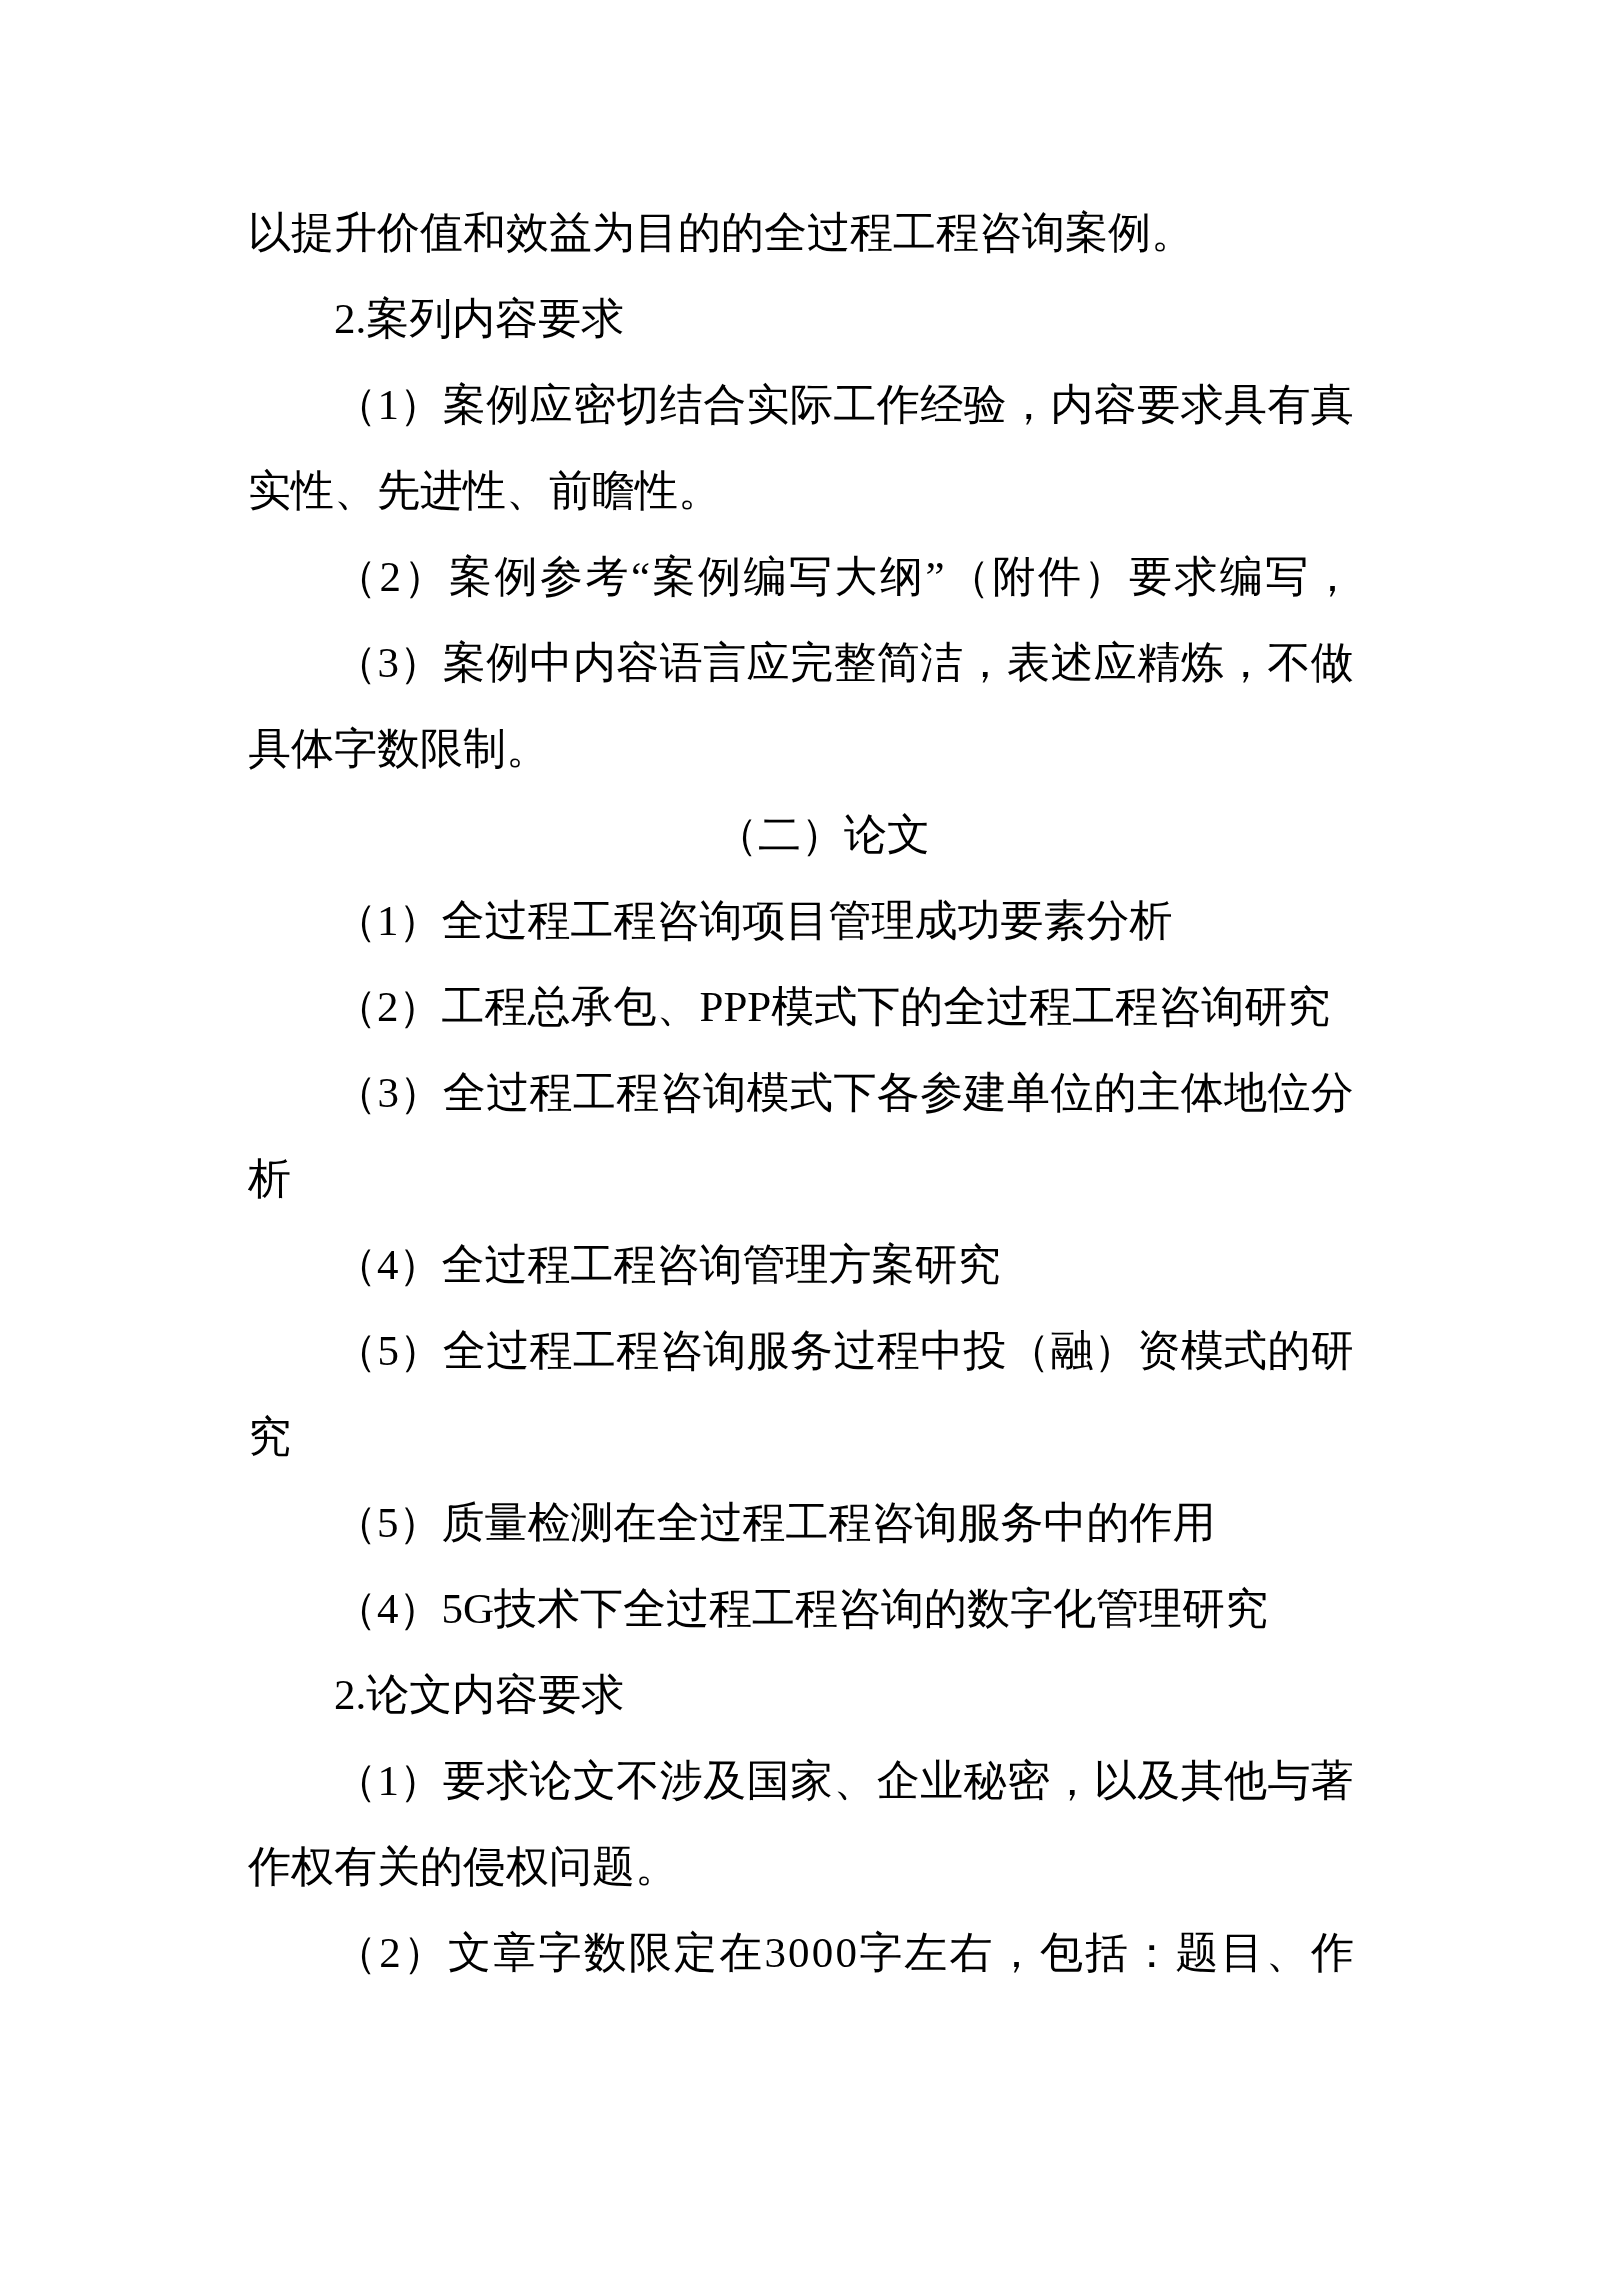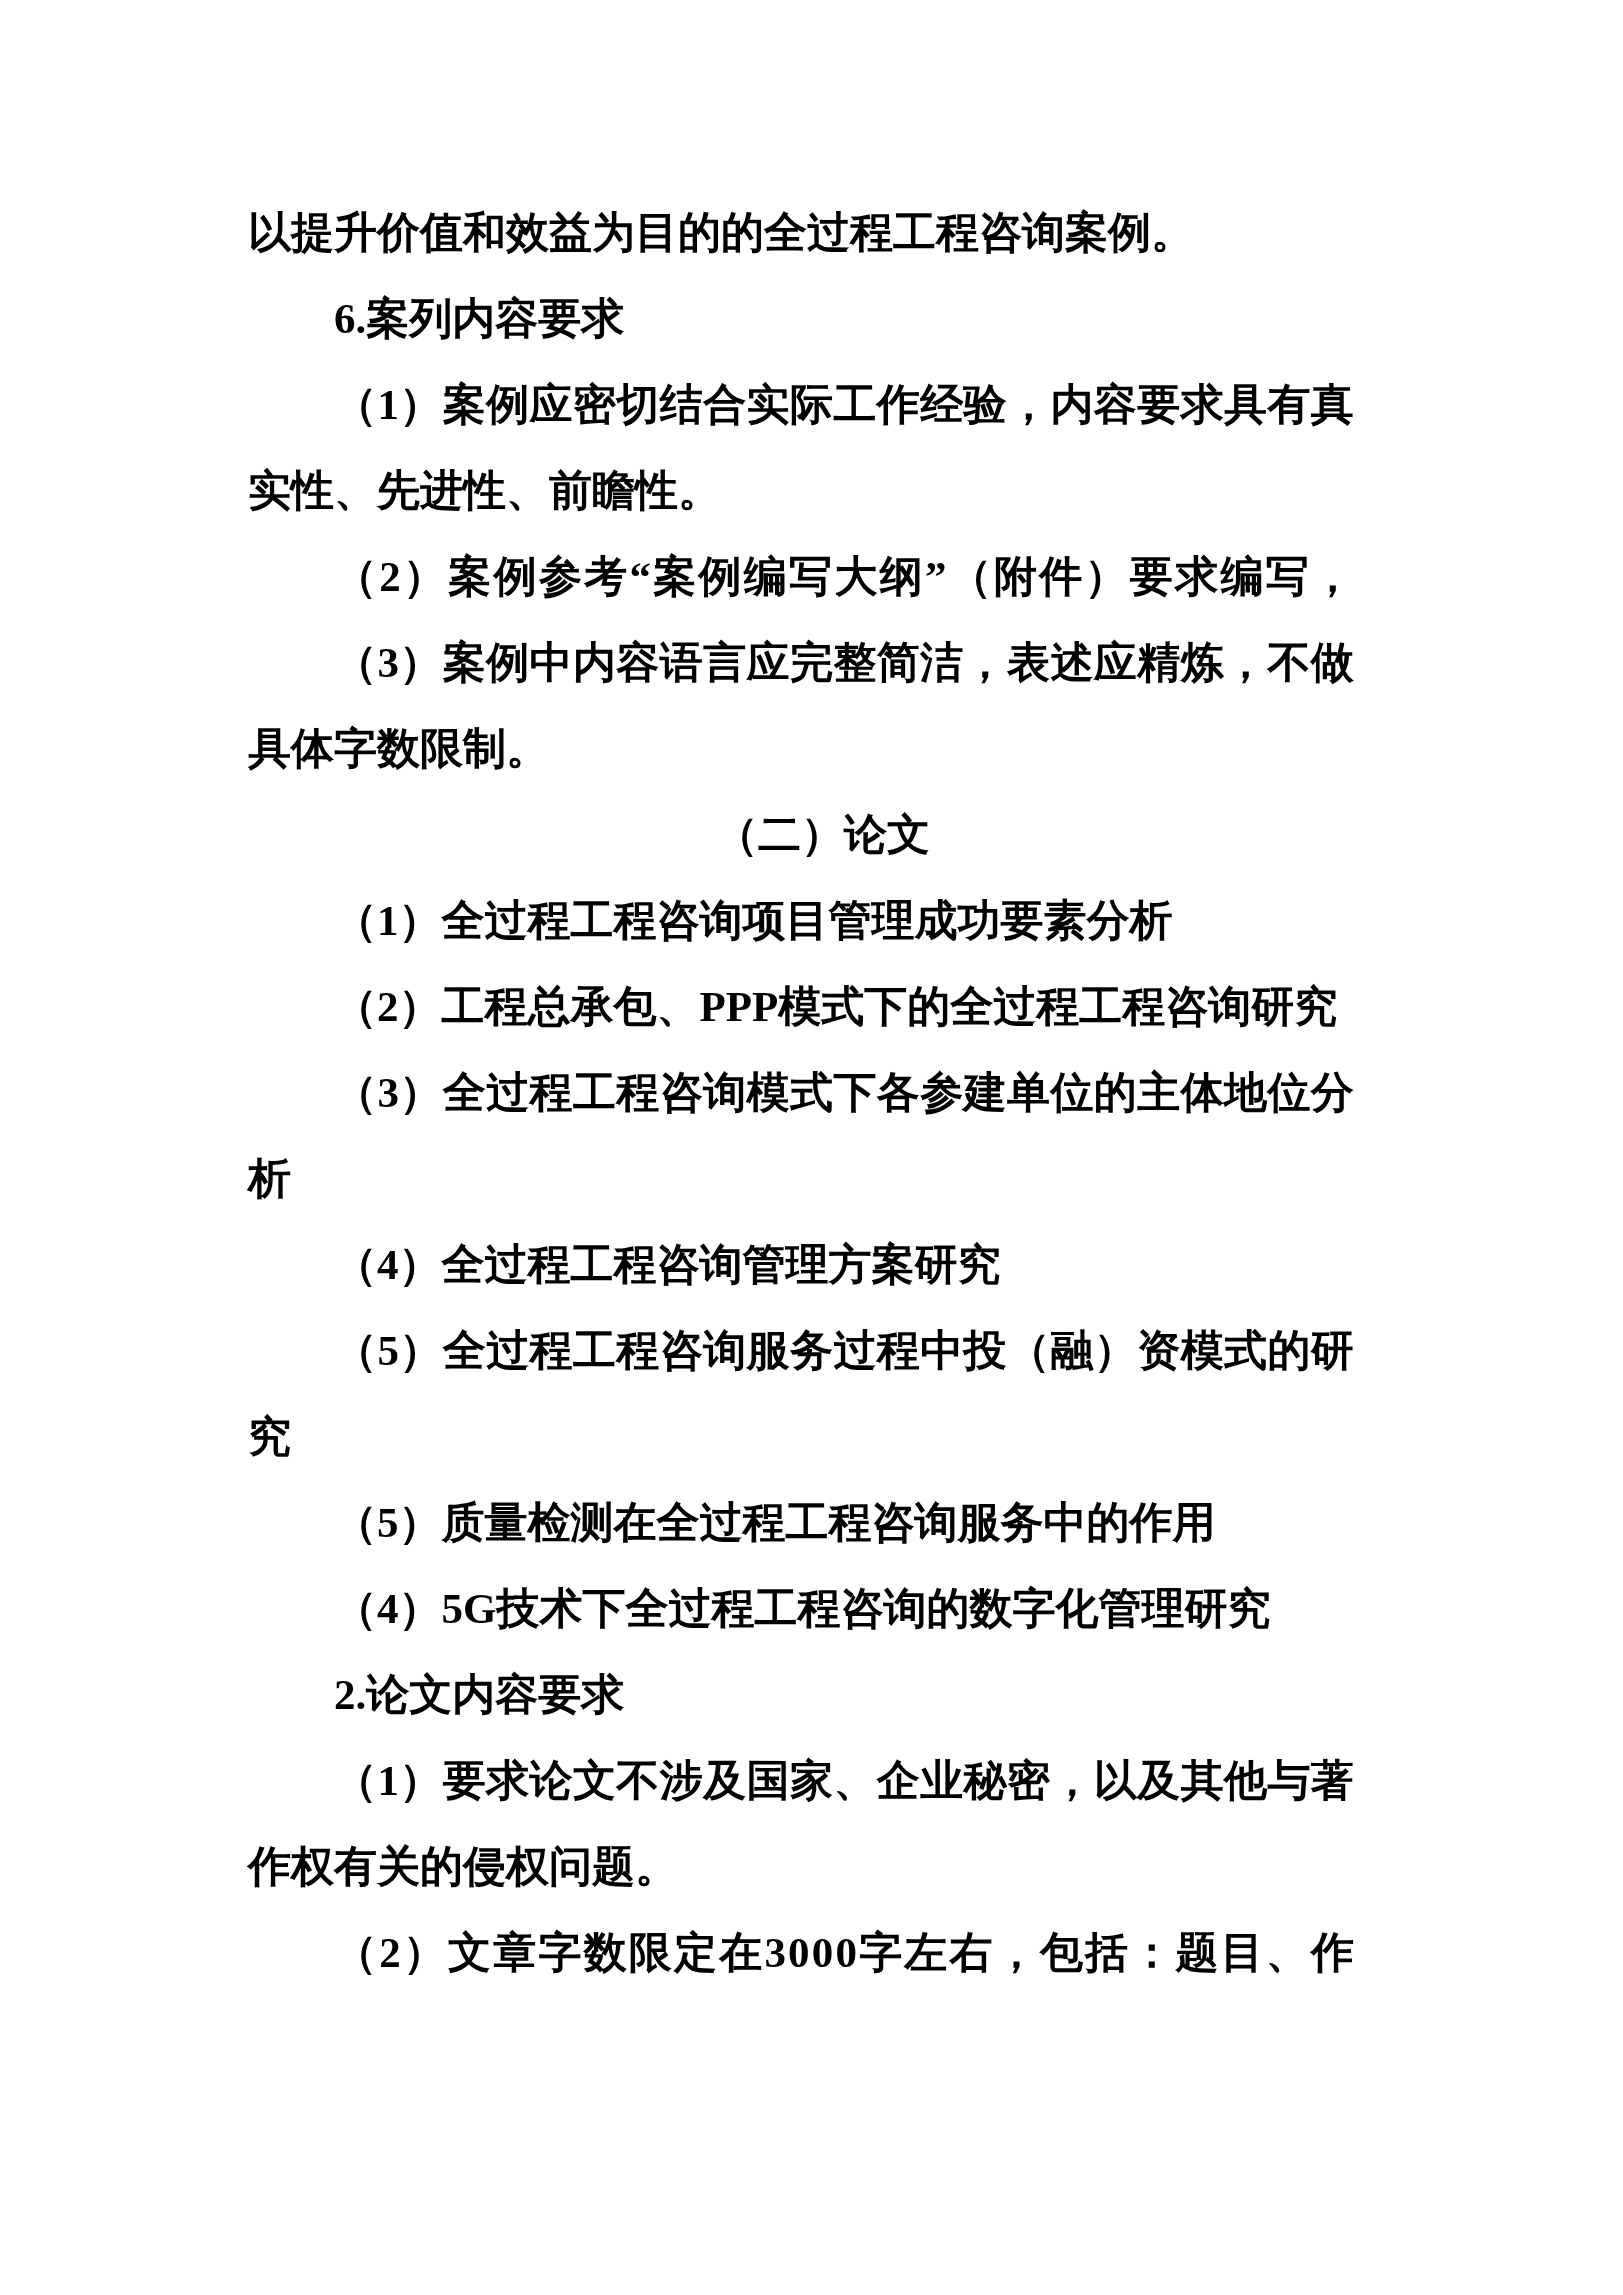--- a/index.html
+++ b/index.html
@@ -16,21 +16,20 @@
   }
   .textblock {
     position: absolute;
     left: 248px;
     top: 190px;
     width: 1106px;
     font-family: "Liberation Serif", "DejaVu Serif", serif;
     font-size: 43px;
     line-height: 86px;
     color: #000000;
-    font-weight: bold;
   }
   .line {
     height: 86px;
     white-space: nowrap;
   }
   
   .ind1 { padding-left: 43px; text-align: center; }
   .ind2 { padding-left: 86px; }
   
   .just {
@@ -40,21 +39,21 @@
     width: 1106px;
   }
   .just span { display: inline-block; }
 </style>
 </head>
 <body>
 
 <div class="page">
   <div class="textblock">
     <div class="line">以提升价值和效益为目的的全过程工程咨询案例。</div>
-    <div class="line ind2">6.案列内容要求</div>
+    <div class="line ind2">2.案列内容要求</div>
     <div class="line ind2 just">
         <span>（</span>
         <span>1</span>
         <span>）</span>
         <span>案</span>
         <span>例</span>
         <span>应</span>
         <span>密</span>
         <span>切</span>
         <span>结</span>

